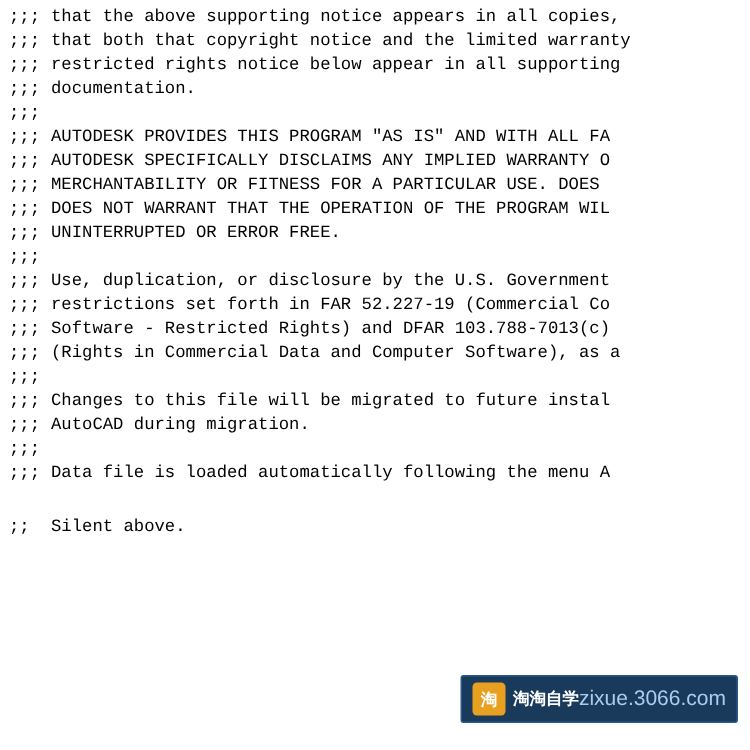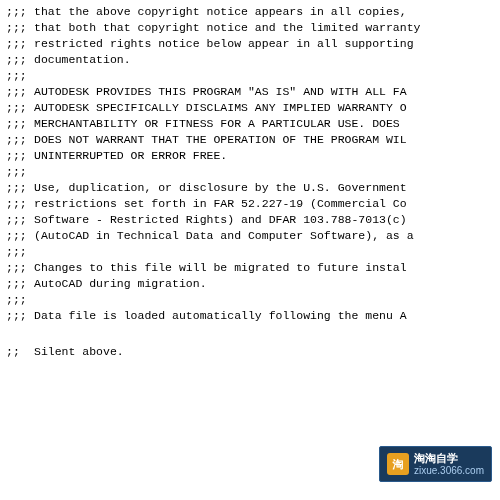--- a/index.html
+++ b/index.html
@@ -83,34 +83,33 @@
       align-items: center;
       justify-content: center;
       font-size: 11px;
       color: #ffffff;
       font-weight: bold;
       font-family: Arial, sans-serif;
     }
 
     .watermark-text {
       display: flex;
-      flex-direction: column;
       align-items: flex-start;
     }
 
     .watermark-text-top {
       font-size: 11px;
       color: #ffffff;
       font-family: Arial, sans-serif;
       font-weight: bold;
       line-height: 14px;
     }
 
     .watermark-text-bottom {
-      font-size: 10px;
+      font-size: 14px;
       color: #aaccee;
       font-family: Arial, sans-serif;
       line-height: 12px;
     }
 
     .cursor {
       display: inline-block;
       width: 7px;
       height: 13px;
       background-color: #000000;
@@ -118,21 +117,21 @@
     }
   </style>
 </head>
 <body>
 
 <div class="editor-container">
   <div class="code-area">
 
   <div class="code-line">
         <span class="prefix">;;;</span>
-        <span class="content"> that the above copyright notice appears in all copies,</span>
+        <span class="content"> that the above supporting notice appears in all copies,</span>
       </div>
       <div class="code-line">
         <span class="prefix">;;;</span>
         <span class="content"> that both that copyright notice and the limited warranty</span>
       </div>
       <div class="code-line">
         <span class="prefix">;;;</span>
         <span class="content"> restricted rights notice below appear in all supporting</span>
       </div>
       <div class="code-line">
@@ -174,21 +173,21 @@
       <div class="code-line">
         <span class="prefix">;;;</span>
         <span class="content"> restrictions set forth in FAR 52.227-19 (Commercial Co</span>
       </div>
       <div class="code-line">
         <span class="prefix">;;;</span>
         <span class="content"> Software - Restricted Rights) and DFAR 103.788-7013(c)</span>
       </div>
       <div class="code-line">
         <span class="prefix">;;;</span>
-        <span class="content"> (AutoCAD in Technical Data and Computer Software), as a</span>
+        <span class="content"> (Rights in Commercial Data and Computer Software), as a</span>
       </div>
       <div class="code-line">
         <span class="prefix">;;;</span>
         <span class="content"></span>
       </div>
       <div class="code-line">
         <span class="prefix">;;;</span>
         <span class="content"> Changes to this file will be migrated to future instal</span>
       </div>
       <div class="code-line">

